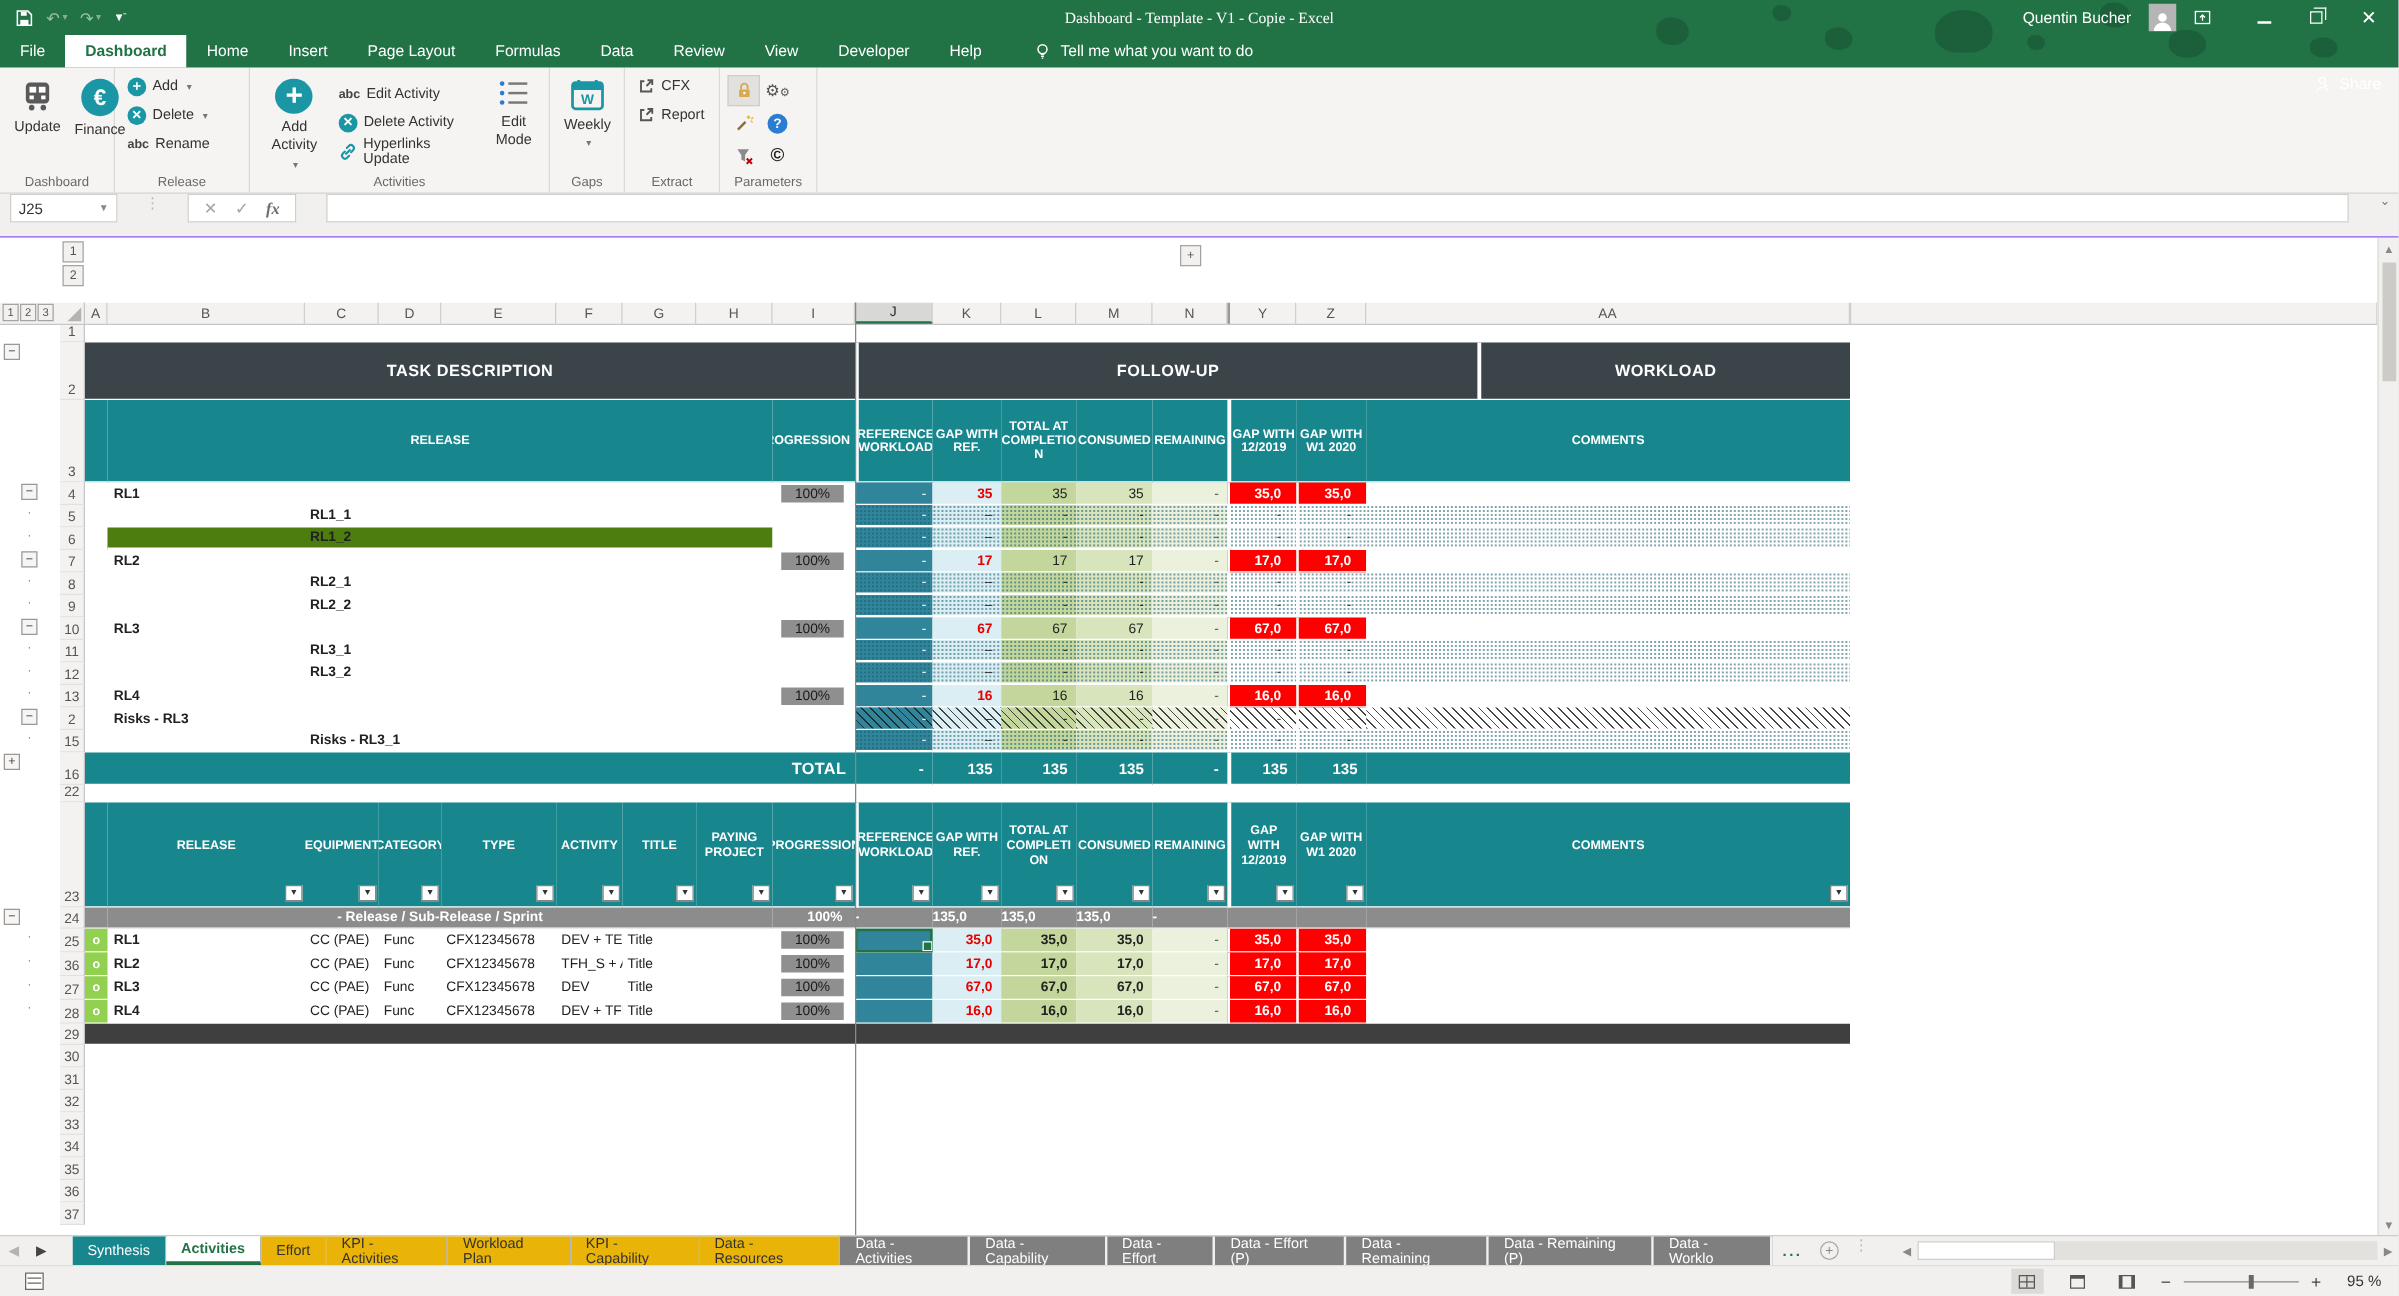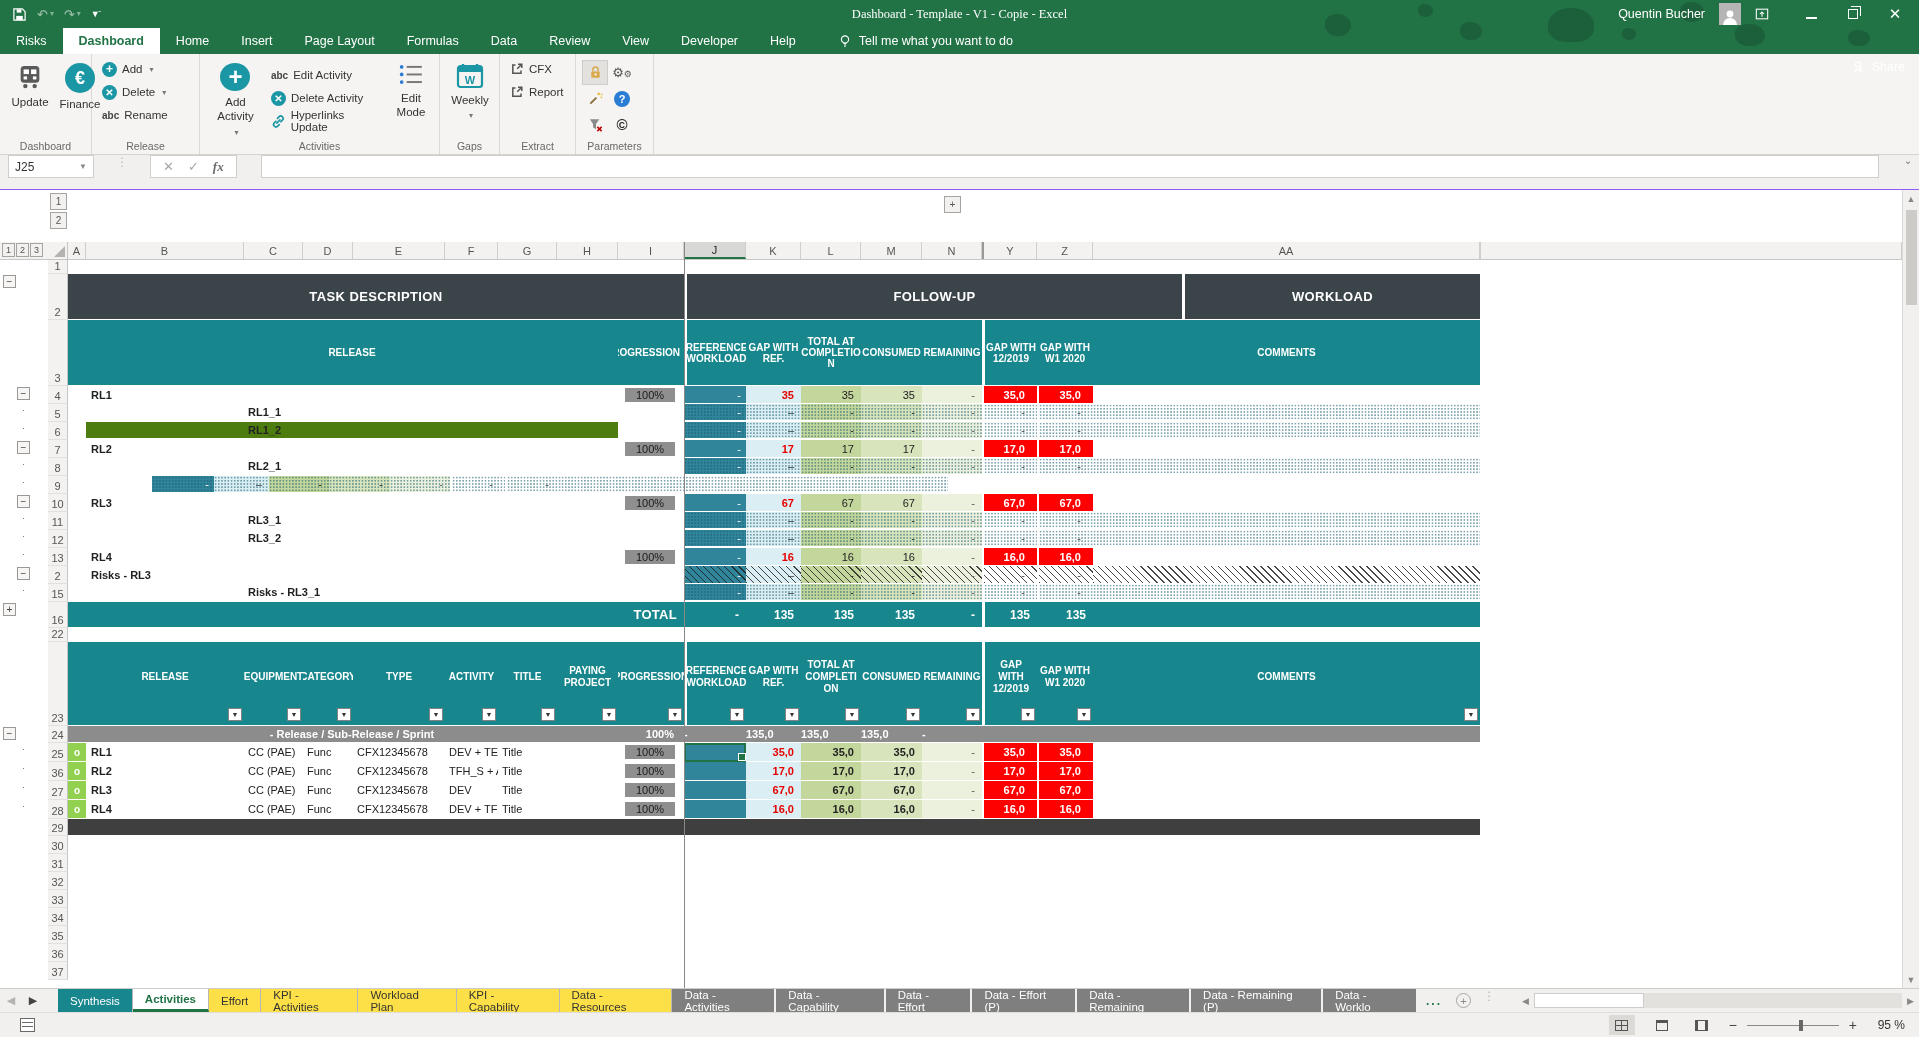--- a/index.html
+++ b/index.html
@@ -153,21 +153,21 @@
   .vscroll .arr { height:17px; color:#8a8886; font-size:9px; display:flex; align-items:center; }
   .vthumb { width:11px; height:95px; background:#cdcbc8; margin-top:3px; }
   .vscroll .bottoma { margin-top:auto; }
 
   
   .tabbar { position:absolute; left:0; bottom:25px; width:100%; height:24px; background:#f1f0ee; border-top:1px solid #cfcdca;
             display:flex; align-items:stretch; z-index:27; }
   .navarr { width:22px; display:flex; align-items:center; justify-content:center; color:#444; font-size:11px; }
   .navarr.dim { color:#b5b3b0; }
   .stabs { display:flex; align-items:stretch; margin-left:14px; max-width:1360px; overflow:hidden; }
-  .stab { display:flex; align-items:center; padding:0 12px; font-size:11.5px; color:#333; background:#fde047; border-right:1px solid #b9b7b4; }
+  .stab { display:flex; align-items:center; padding:0 12px; font-size:11.5px; color:#333; background:#eab308; border-right:1px solid #b9b7b4; }
   .stab.t-teal { background:#17868d; color:#fff; }
   .stab.t-active { background:#fff; color:#217346; font-weight:bold; border-bottom:3px solid #217346; }
   .stab.t-dark { background:#7f7f7f; color:#fff; border-right:2px solid #f1f0ee; }
   .more-dots { display:flex; align-items:center; color:#217346; font-weight:bold; padding:0 8px; letter-spacing:2px; }
   .addsheet { display:flex; align-items:center; padding:0 6px; }
   .addsheet .plusc { width:15px; height:15px; border:1px solid #a8a6a3; border-radius:50%; color:#8a8886; font-size:11px;
                      display:flex; align-items:center; justify-content:center; }
   .hscroll { display:flex; align-items:center; margin-left:16px; gap:0; flex:1; max-width:470px; }
   .hscroll .harr { color:#8a8886; font-size:9px; padding:0 5px; }
   .htrack { flex:1; height:15px; background:#e3e1de; display:flex; align-items:center; }
@@ -235,21 +235,21 @@
       </span>
       <span class="winbtn"><span class="mini-line"></span></span>
       <span class="winbtn"><span class="restore-box"></span></span>
       <span class="winbtn" style="font-size:15px">✕</span>
     </div>
   </div>
 
   <div class="tabrow">
     <div style="display:flex">
 
-    <div class="rtab">Risks</div>
+    <div class="rtab">File</div>
         <div class="rtab rt-active">Dashboard</div>
         <div class="rtab">Home</div>
         <div class="rtab">Insert</div>
         <div class="rtab">Page Layout</div>
         <div class="rtab">Formulas</div>
         <div class="rtab">Data</div>
         <div class="rtab">Review</div>
         <div class="rtab">View</div>
         <div class="rtab">Developer</div>
         <div class="rtab">Help</div>
@@ -630,20 +630,23 @@
           <div class="cell wZ cZ">-</div>
           <div class="cell wAA cAA"></div>
           <div style="flex:1;background:#fff"></div>
         </div>
         <div class="trow h18 t1row r-sub gd">
           <div class="gut">
             <span class="omark">·</span>
           </div>
           <div class="rnum">9</div>
           <div class="cell wA" style="background:#fff"></div>
+          <div class="cell wName cName" style="background:#fff">
+            <span class="nm">RL2_2</span>
+          </div>
           <div class="cell wI cI" style="background:#fff"></div>
           <div class="cell wJ cJ">-</div>
           <div class="cell wK cK">–</div>
           <div class="cell wL cL">-</div>
           <div class="cell wM cM">-</div>
           <div class="cell wN cN">-</div>
           <div class="cell wY cY">-</div>
           <div class="cell wZ cZ">-</div>
           <div class="cell wAA cAA"></div>
           <div style="flex:1;background:#fff"></div>

